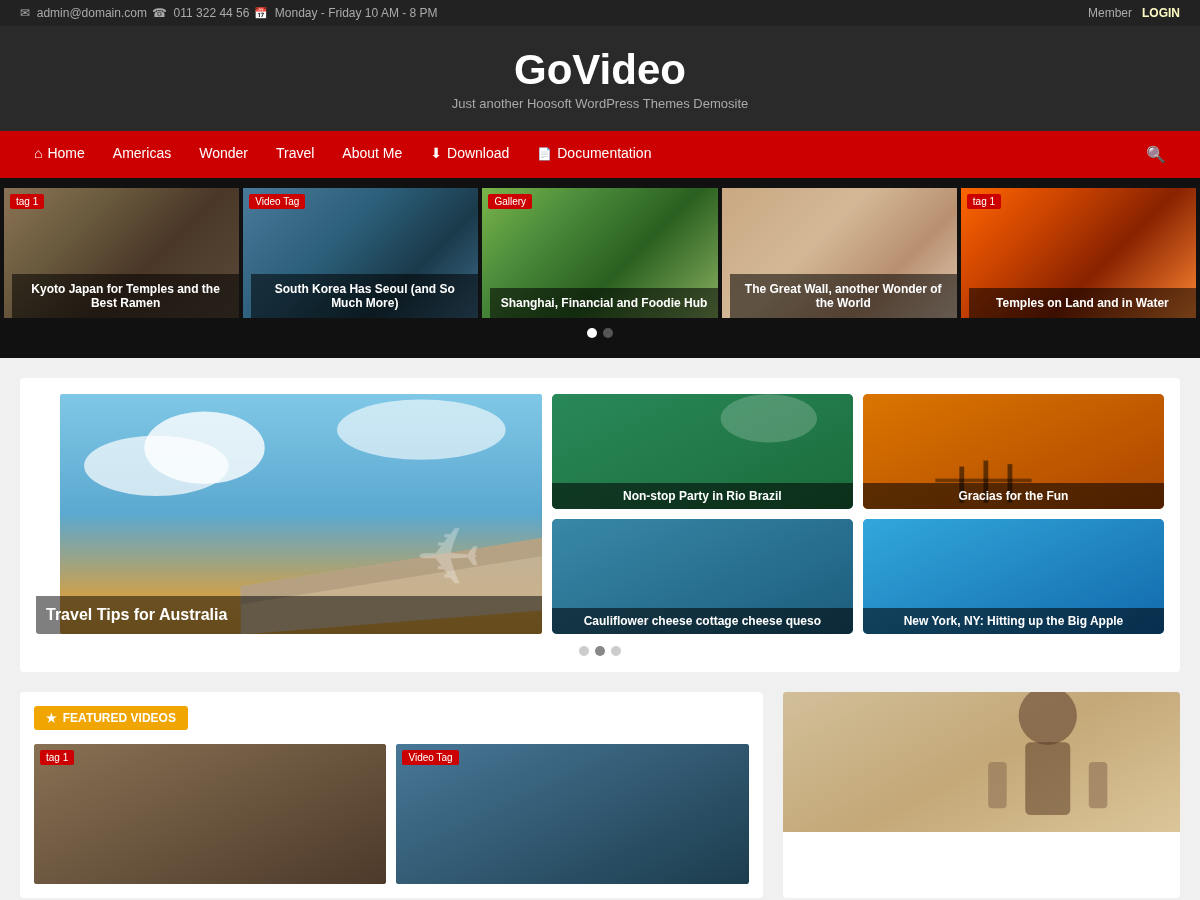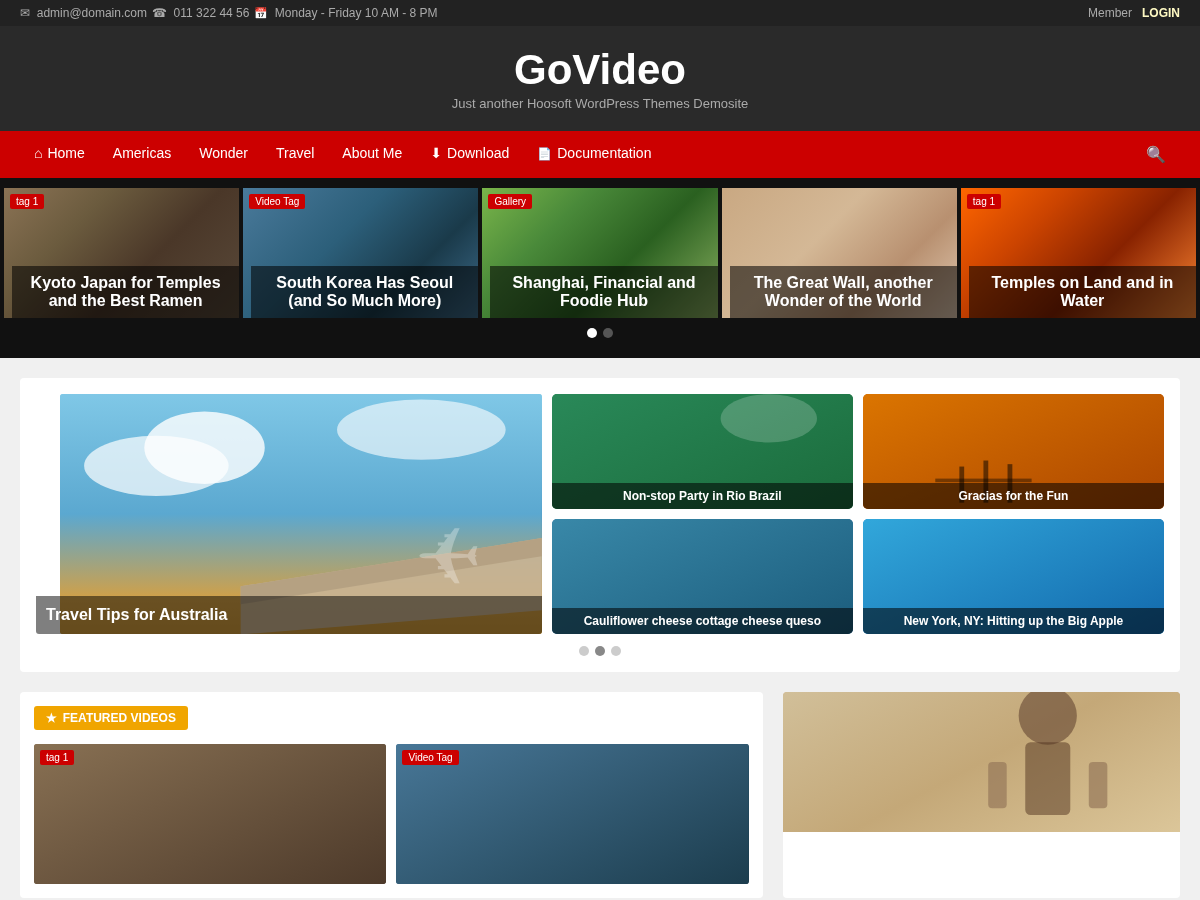--- a/index.html
+++ b/index.html
@@ -105,21 +105,21 @@
       border-radius: 2px;
       z-index: 2;
     }
     .slide-title {
       position: absolute;
       bottom: 0;
       left: 8px;
       right: 0;
       background: rgba(0,0,0,0.55);
       color: #fff;
-      font-size: 16px;
+      font-size: 12px;
       font-weight: bold;
       padding: 8px 8px;
       text-align: center;
     }
 
     .slider-dots {
       display: flex;
       justify-content: center;
       gap: 6px;
       margin-top: 10px;

